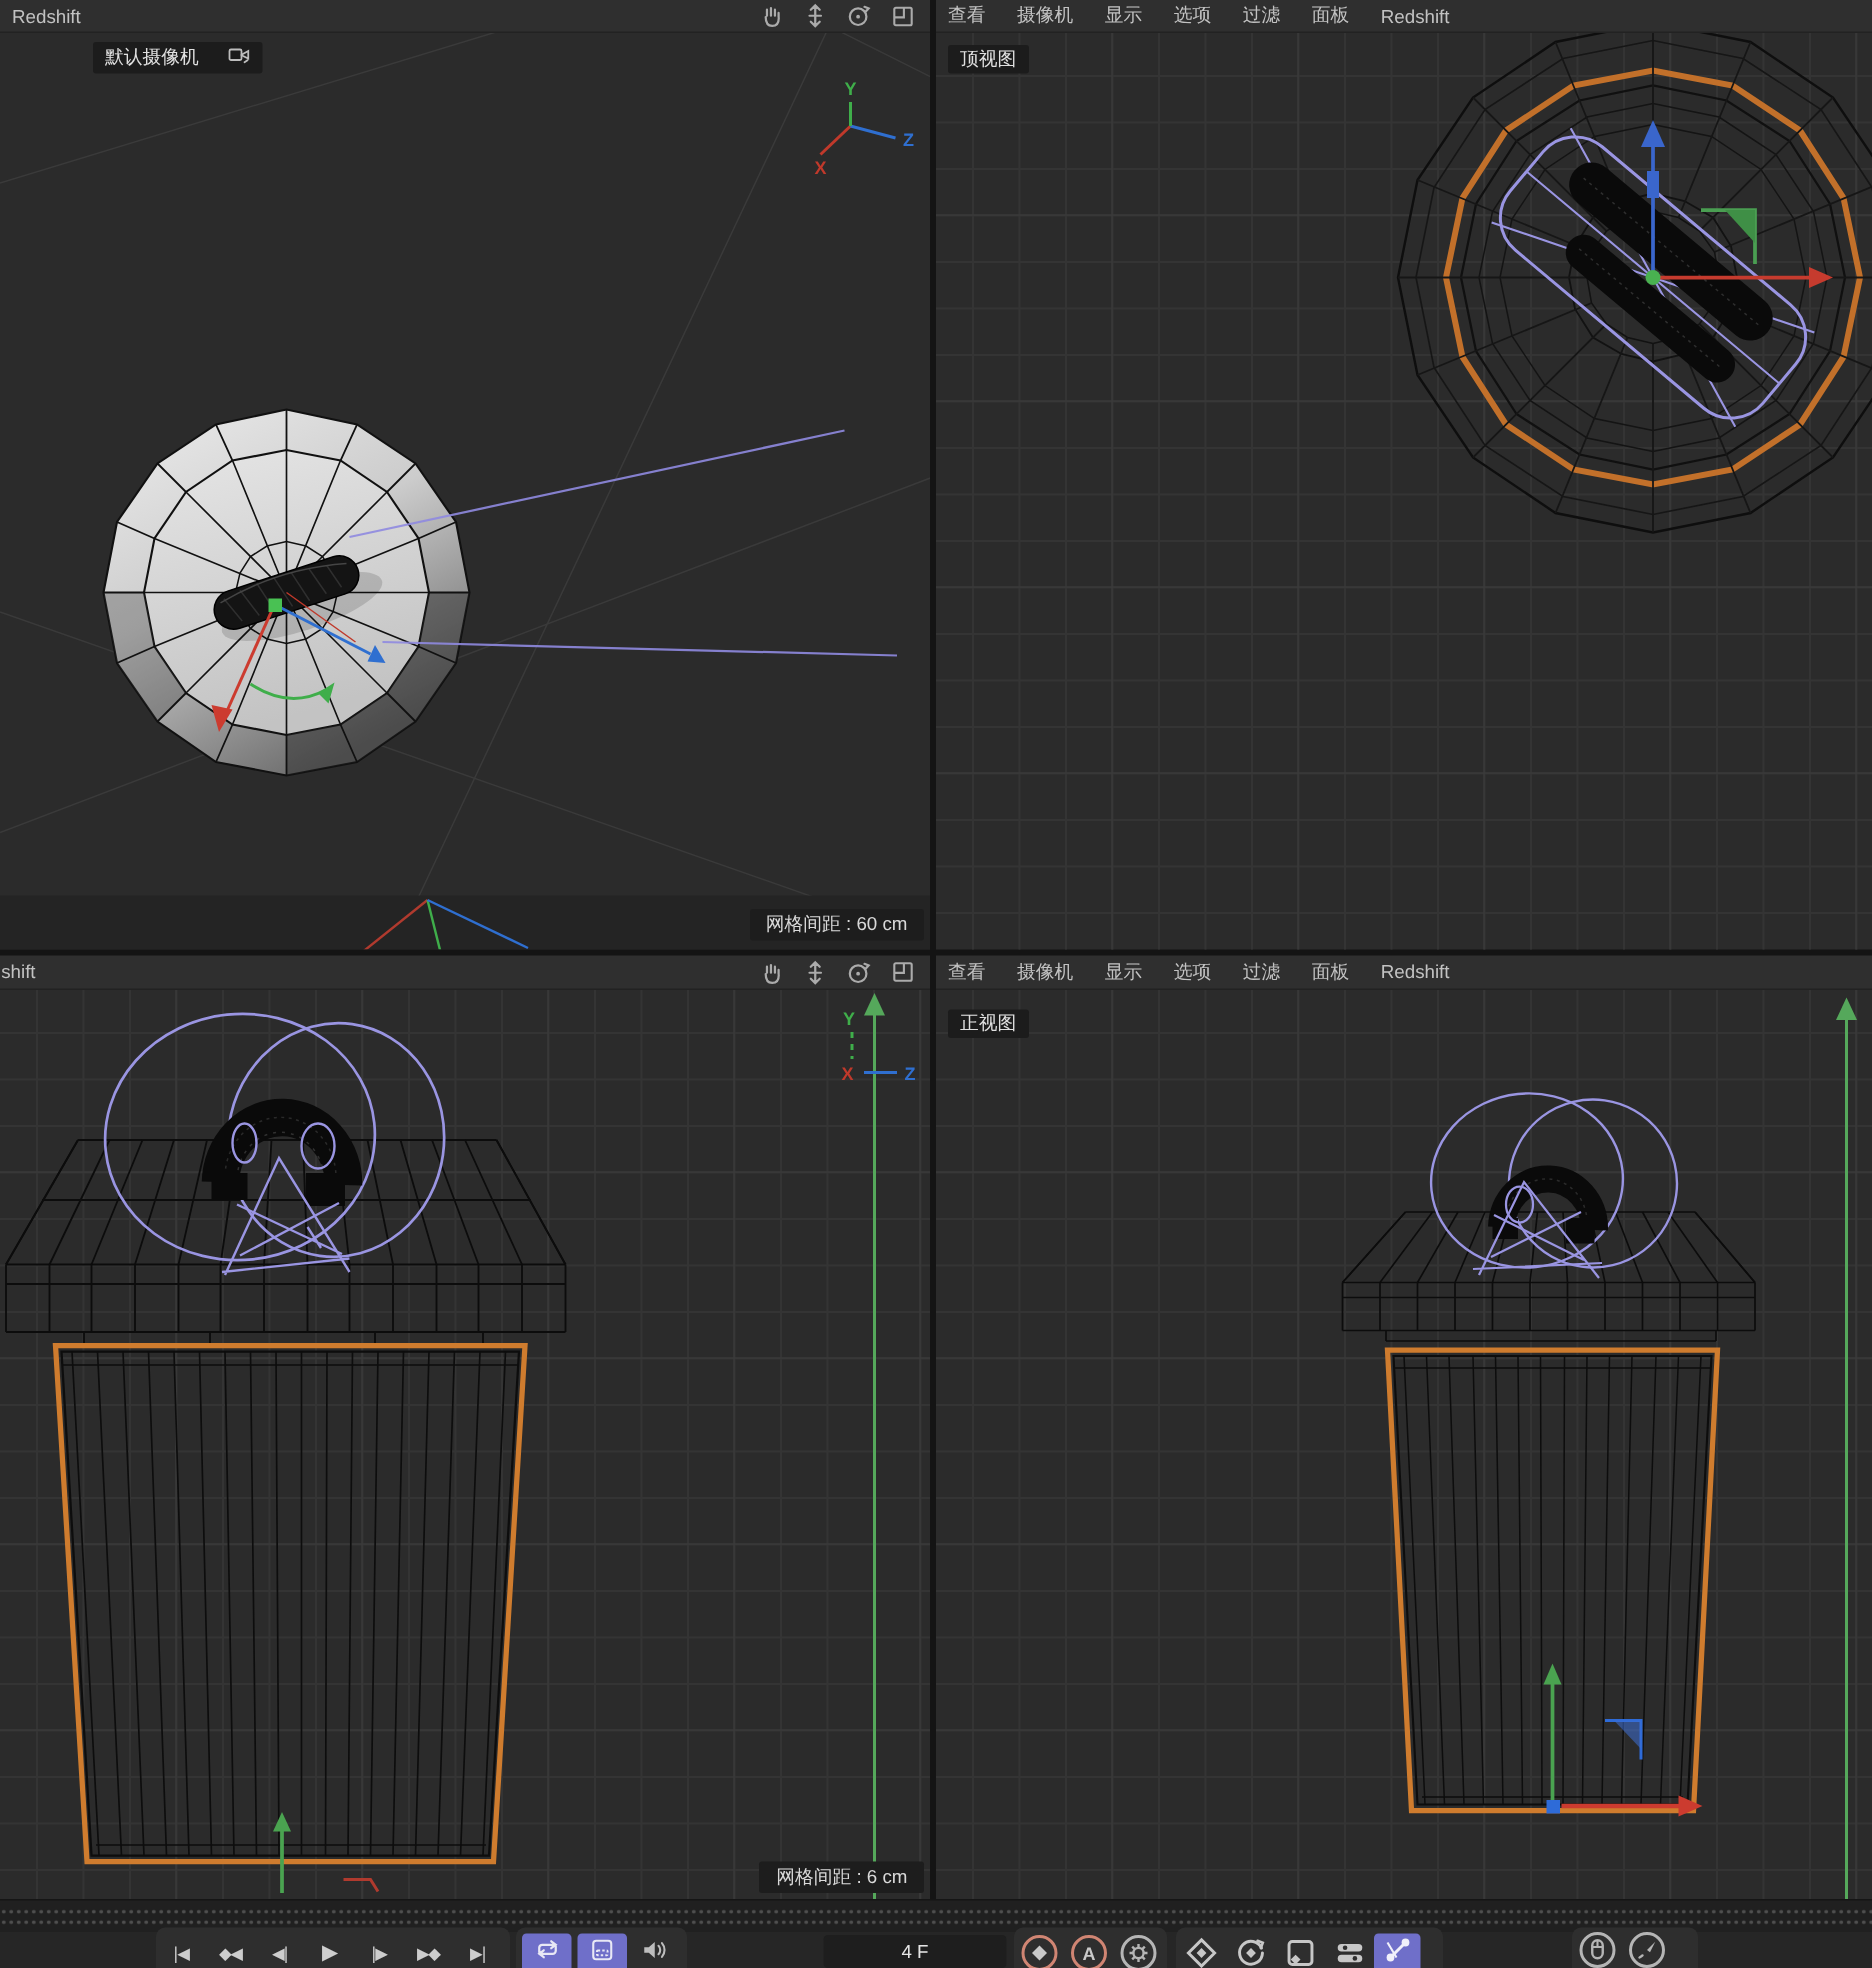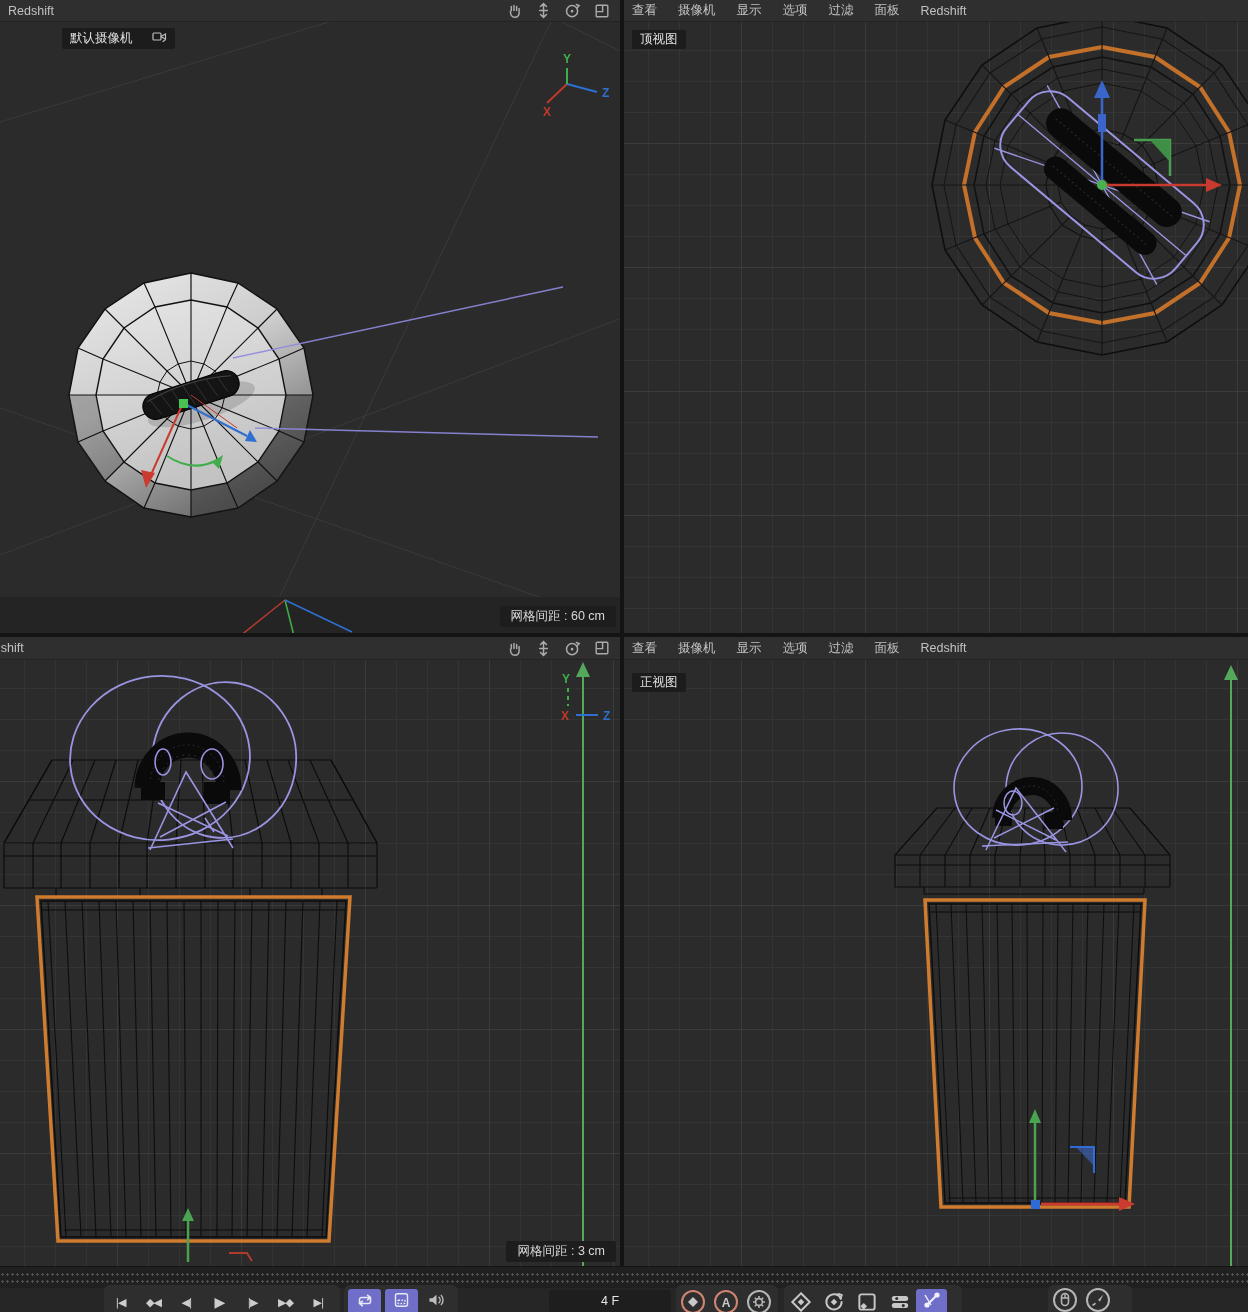--- a/index.html
+++ b/index.html
@@ -272,21 +272,21 @@
           <polygon points="41,241 346,241 326,577 61,577" stroke="#0d0d0d" stroke-width="1.5"></polygon>
           <path stroke="#0d0d0d" stroke-width="1.1" d="M42 250H345M64 570H324"></path>
           <path stroke="#0d0d0d" stroke-width="1.1" d="M48 241L66 577M65 241L81 577M82 241L96 577M99 241L111 577M116 241L126 577M133 241L141 577M150 241L156 577M167 241L171 577M184 241L186 577M201 241L201 577M218 241L217 577M235 241L232 577M252 241L247 577M269 241L262 577M286 241L277 577M303 241L292 577M320 241L307 577M337 241L322 577"></path>
         </g>
         <g fill="none">
           <path d="M188 556V602" stroke="#4aa350" stroke-width="2.5"></path>
           <polygon points="188,548 182,561 194,561" fill="#4aa350"></polygon>
           <path d="M229 593H247L252 601" stroke="#b03a2e" stroke-width="2"></path>
         </g>
       </svg>
-      <div class="glabel" style="bottom:4px">网格间距 : 3 cm</div>
+      <div class="glabel" style="bottom:4px">网格间距 : 6 cm</div>
     </div>
   </div>
 
   <div class="vp" id="vp-br">
     <div class="vp-header tall">
       <span class="menu-item">查看</span>
       <span class="menu-item">摄像机</span>
       <span class="menu-item">显示</span>
       <span class="menu-item">选项</span>
       <span class="menu-item">过滤</span>

